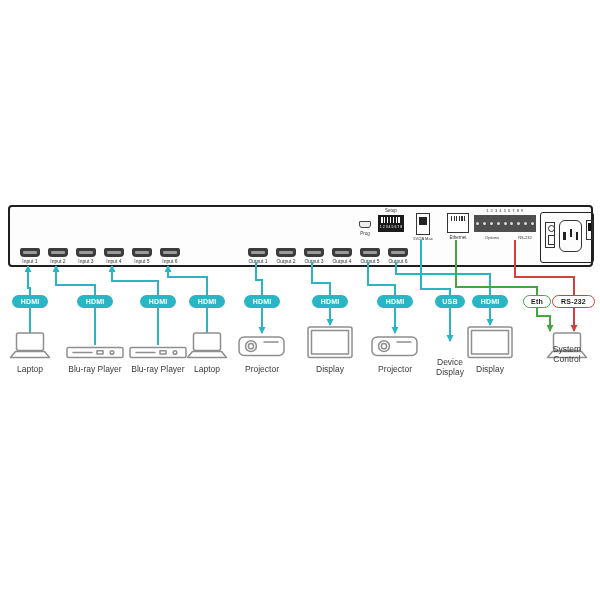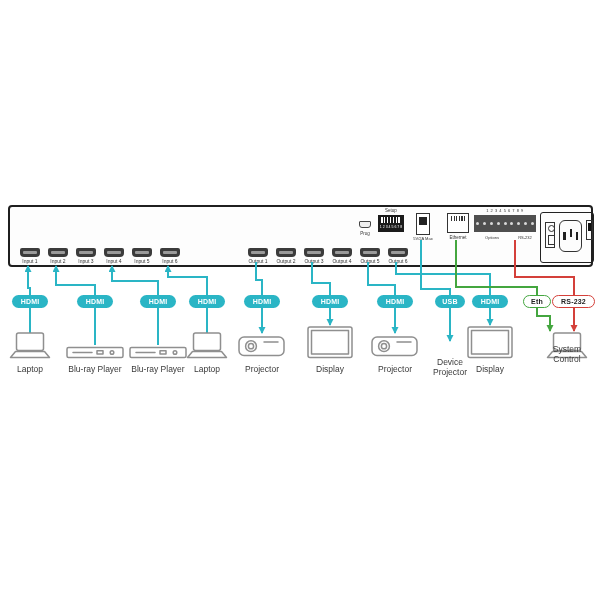--- a/index.html
+++ b/index.html
@@ -235,21 +235,21 @@
   <div class="dev" style="left:371px;top:334px;">
     <svg width="48" height="25" viewBox="0 0 48 25">
         <rect x="1" y="3" width="45" height="18.5" rx="5"></rect>
         <circle cx="13" cy="12.2" r="5.4"></circle>
         <circle cx="13" cy="12.2" r="2.6"></circle>
         <line x1="26" y1="8" x2="40" y2="8"></line>
       </svg>
   </div>
   <div class="dev-label" style="left:363px;top:364px;width:64px;">Projector</div>
 
-  <div class="dev-label" style="left:425px;top:357px;width:50px;">Device Projector</div>
+  <div class="dev-label" style="left:425px;top:357px;width:50px;">Device Display</div>
 
   <div class="dev" style="left:467px;top:326px;">
     <svg width="46" height="33" viewBox="0 0 46 33">
         <rect x="1" y="1" width="44" height="30.5" rx="2"></rect>
         <rect x="4.5" y="4.5" width="37" height="23.5"></rect>
       </svg>
   </div>
   <div class="dev-label" style="left:458px;top:364px;width:64px;">Display</div>
 
   <div class="dev" style="left:545px;top:332px;">

